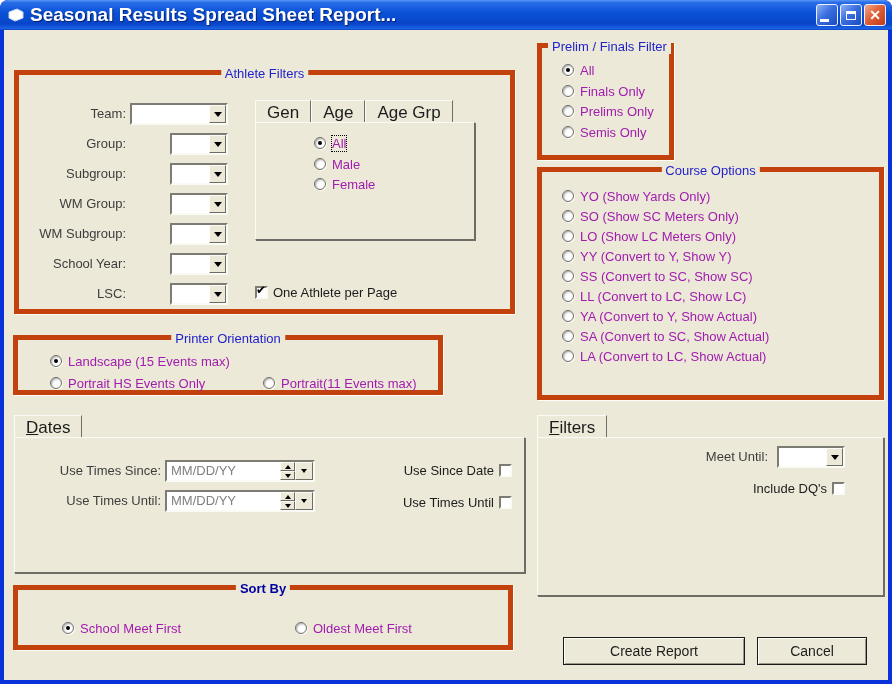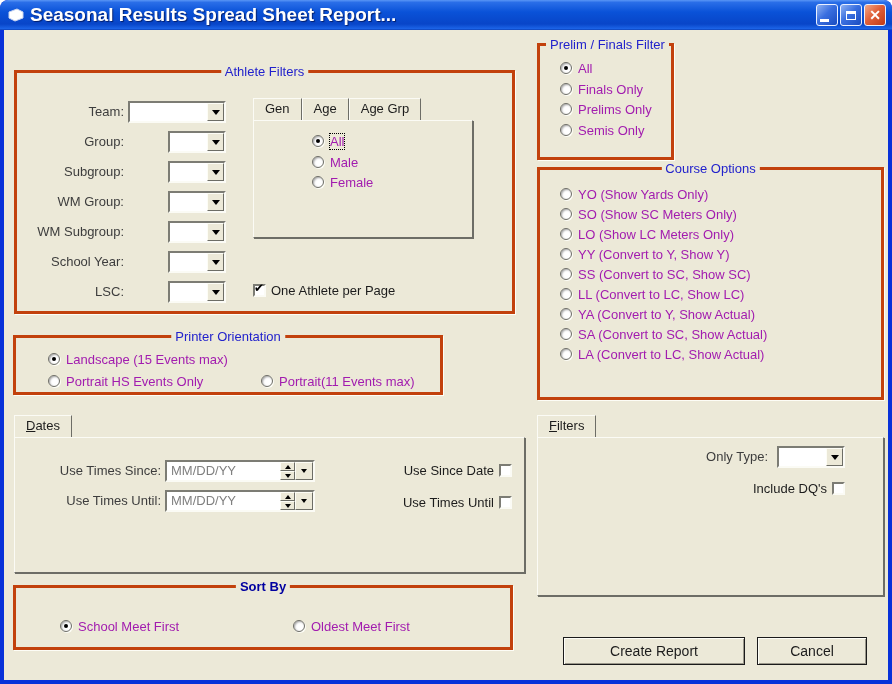--- a/index.html
+++ b/index.html
@@ -29,21 +29,21 @@
   }
   .win-btn.close { background:linear-gradient(135deg,#f2a988 0%,#e0603a 45%,#c03a16 100%); }
   .glyph-min { width:9px; height:3px; background:#fff; margin-top:10px; margin-right:6px; }
   .glyph-max { width:10px; height:9px; border:1px solid #fff; border-top:3px solid #fff; }
   .glyph-close { font-weight:bold; font-size:14px; line-height:14px; }
   .client {
     position:absolute; left:4px; top:30px; width:884px; height:650px;
     background:#ECE9D8; color:#2b2b2b; font-size:13px;
   }
   
-  .group { position:absolute; border:3px solid #c2410c; box-shadow:1px 1px 0 #fdfdf6; }
+  .group { position:absolute; border:5px solid #c2410c; box-shadow:1px 1px 0 #fdfdf6; }
   .group-title {
     position:absolute; top:-9px; left:50%; transform:translateX(-50%);
     background:#ECE9D8; padding:0 4px; color:#2222CC; font-size:13px; white-space:nowrap;
   }
   .group-title.left { left:6px; transform:none; }
   .group-title.bold { font-weight:bold; color:#0000A0; }
   
   .combo {
     position:absolute; height:22px; background:#fff;
     border:2px solid; border-color:#7c7c74 #fbfbf5 #fbfbf5 #7c7c74;
@@ -72,21 +72,21 @@
     width:13px; height:13px; background:#fff; position:relative; flex:0 0 13px;
     border:2px solid; border-color:#7c7c74 #fbfbf5 #fbfbf5 #7c7c74;
   }
   .checkbox.checked::after { content:'✔'; position:absolute; left:-1px; top:-5px; font-size:12px; color:#000; }
   .cb-row { position:absolute; display:flex; align-items:center; gap:5px; height:16px; }
   .cb-row .cb-label { white-space:nowrap; color:#1c1c1c; }
   
   .sstab { position:absolute; }
   .tabstrip { position:absolute; left:0; top:0; height:22px; display:flex; }
   .tab {
-    padding:2px 11px 0; font-size:13px; color:#1c1c1c; background:#ECE9D8; height:22px;
+    padding:2px 11px 0; font-size:17px; color:#1c1c1c; background:#ECE9D8; height:22px;
     border-top:1px solid #fbfbf5; border-left:1px solid #fbfbf5; border-right:1px solid #6d6d66;
     white-space:nowrap;
   }
   .tab.active { position:relative; z-index:2; }
   .tab .u-first { display:inline-block; }
   .tab .u-first::first-letter { text-decoration:underline; }
   .tab-body {
     position:absolute; left:0; top:22px; right:0; bottom:0; background:#ECE9D8;
     border:1px solid; border-color:#fbfbf5 #6d6d66 #6d6d66 #fbfbf5;
     box-shadow:1px 1px 0 #6d6d66;
@@ -349,21 +349,21 @@
         <span class="radio"></span>
         <span class="radio-label">LA (Convert to LC, Show Actual)</span>
       </div>
     </div>
 
     <div class="sstab" style="left:533px;top:385px;width:347px;height:181px;">
       <div class="tabstrip">
         <div class="tab active"><span class="u-first">Filters</span></div>
       </div>
       <div class="tab-body">
-        <span class="field-label" style="left:40px;top:8px;width:190px;">Only Type:</span>
+        <span class="field-label" style="left:40px;top:8px;width:190px;">Meet Until:</span>
         <div class="combo" style="left:239px;top:8px;width:68px;">
             <div class="combo-btn">
               <span class="arr-down"></span>
             </div>
           </div>
         <div class="cb-row" style="left:140px;top:42px;width:167px;justify-content:flex-end;">
           <span class="cb-label">Include DQ's</span>
           <span class="checkbox"></span>
         </div>
       </div>

